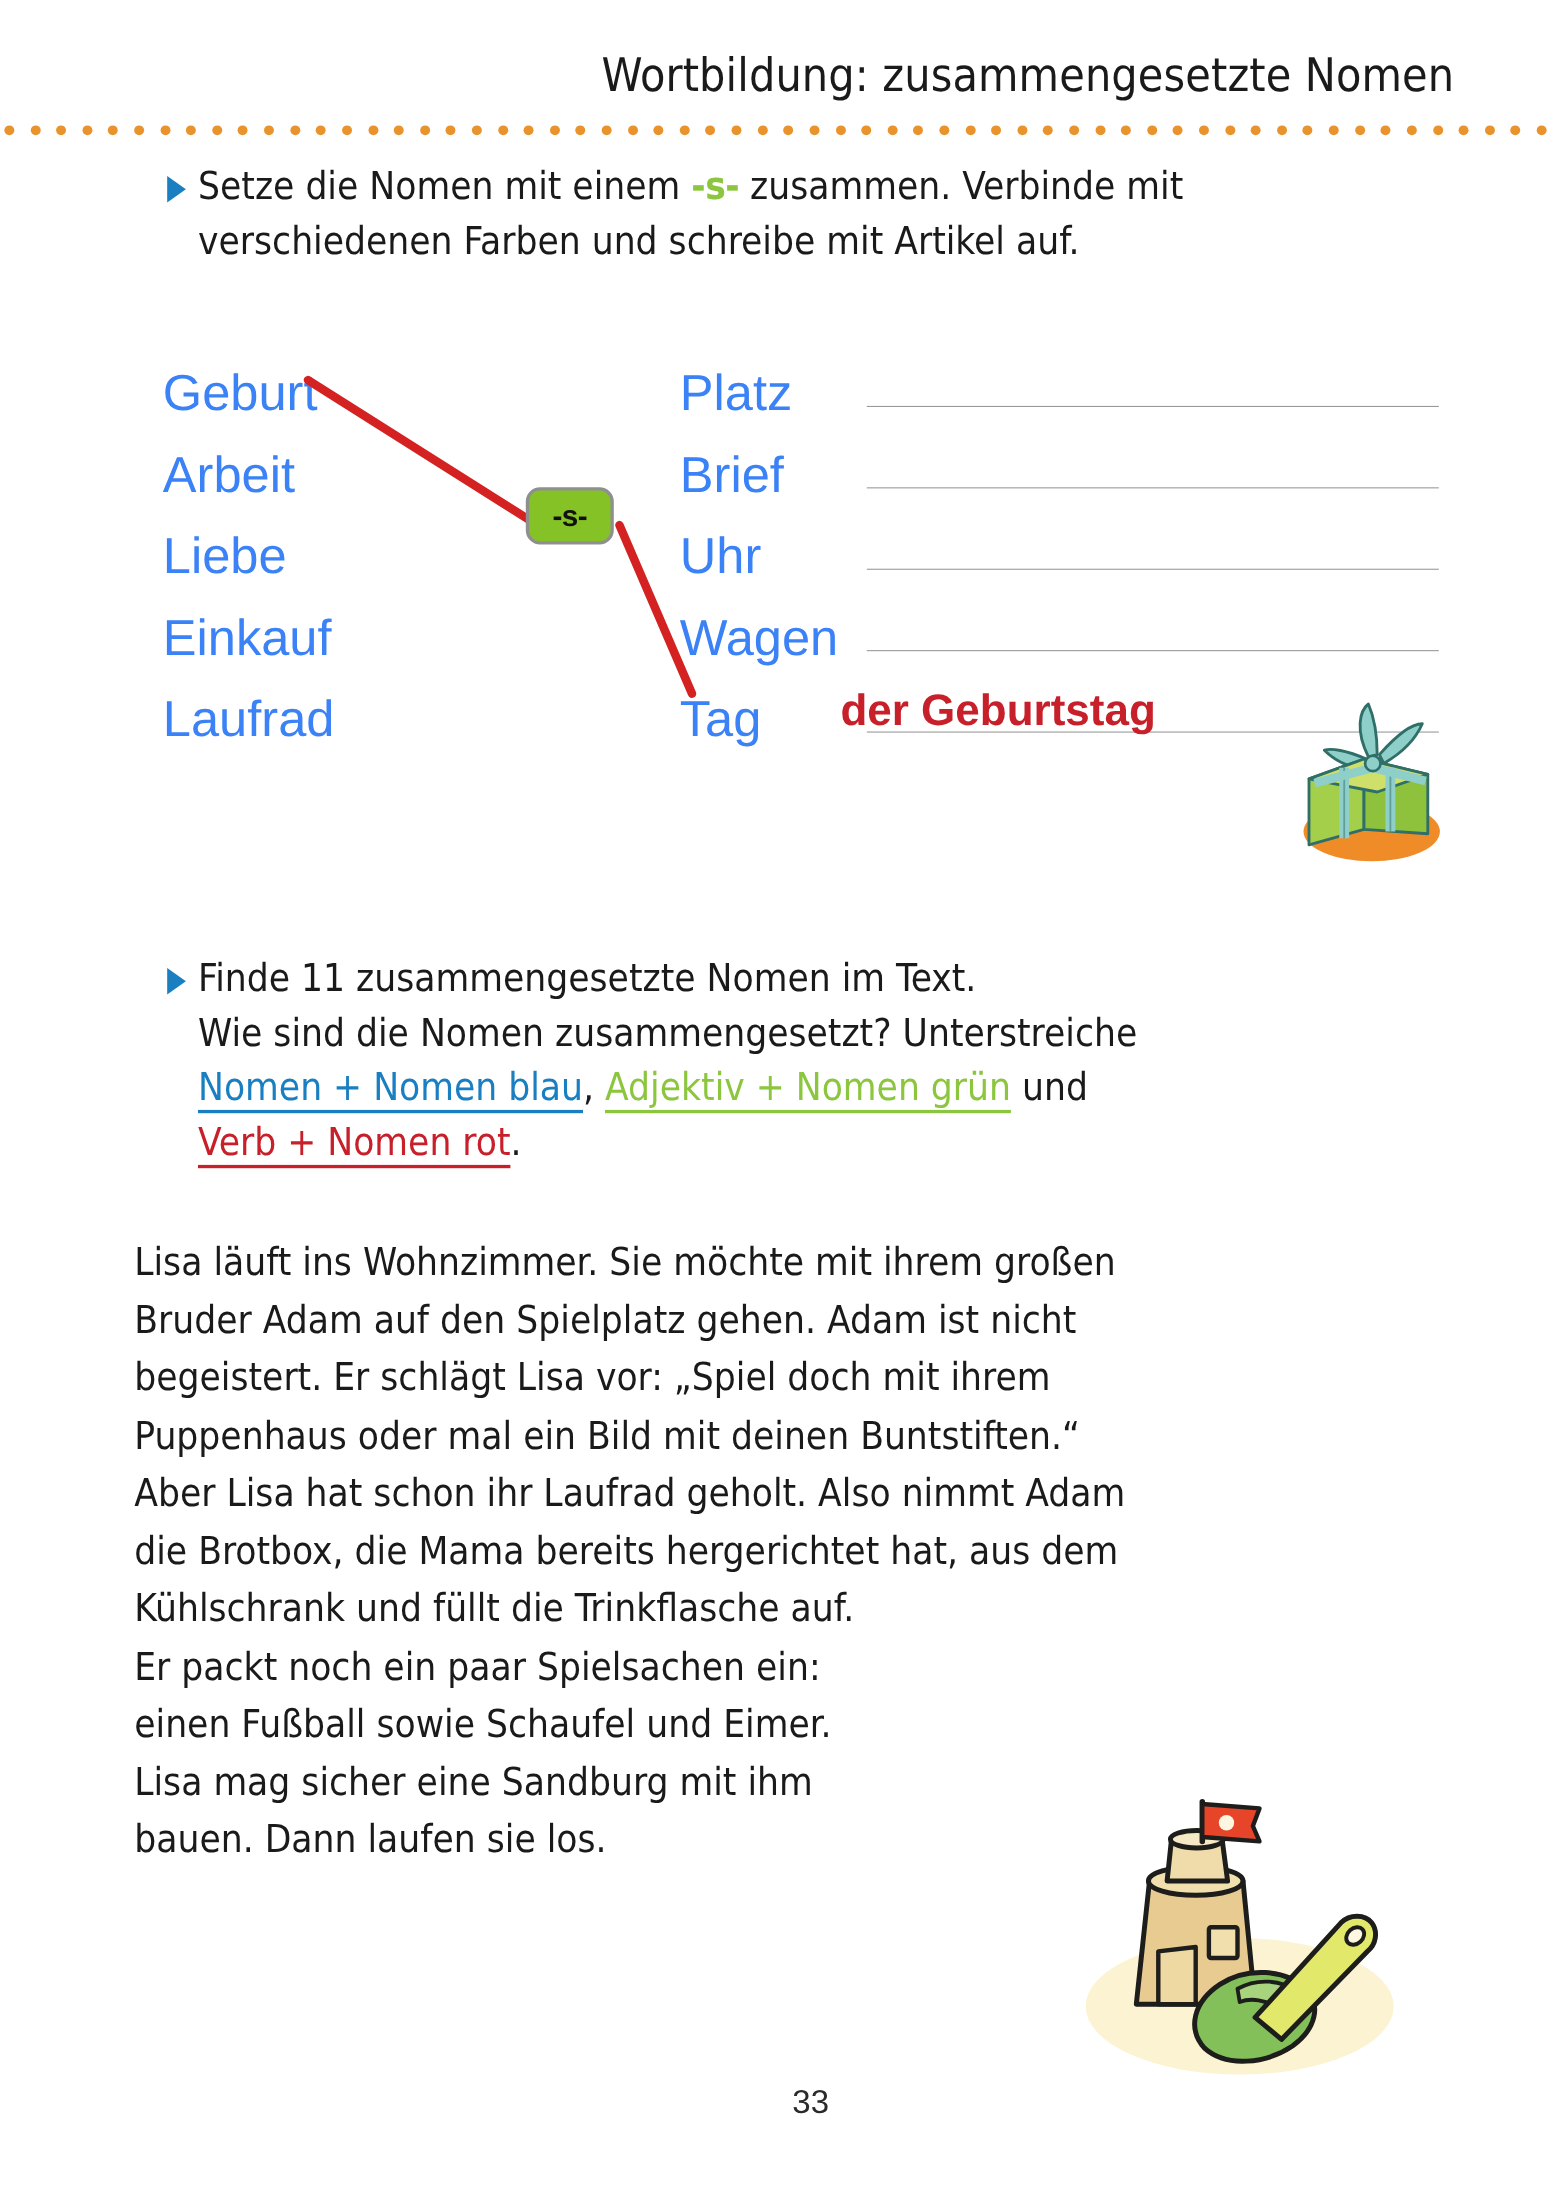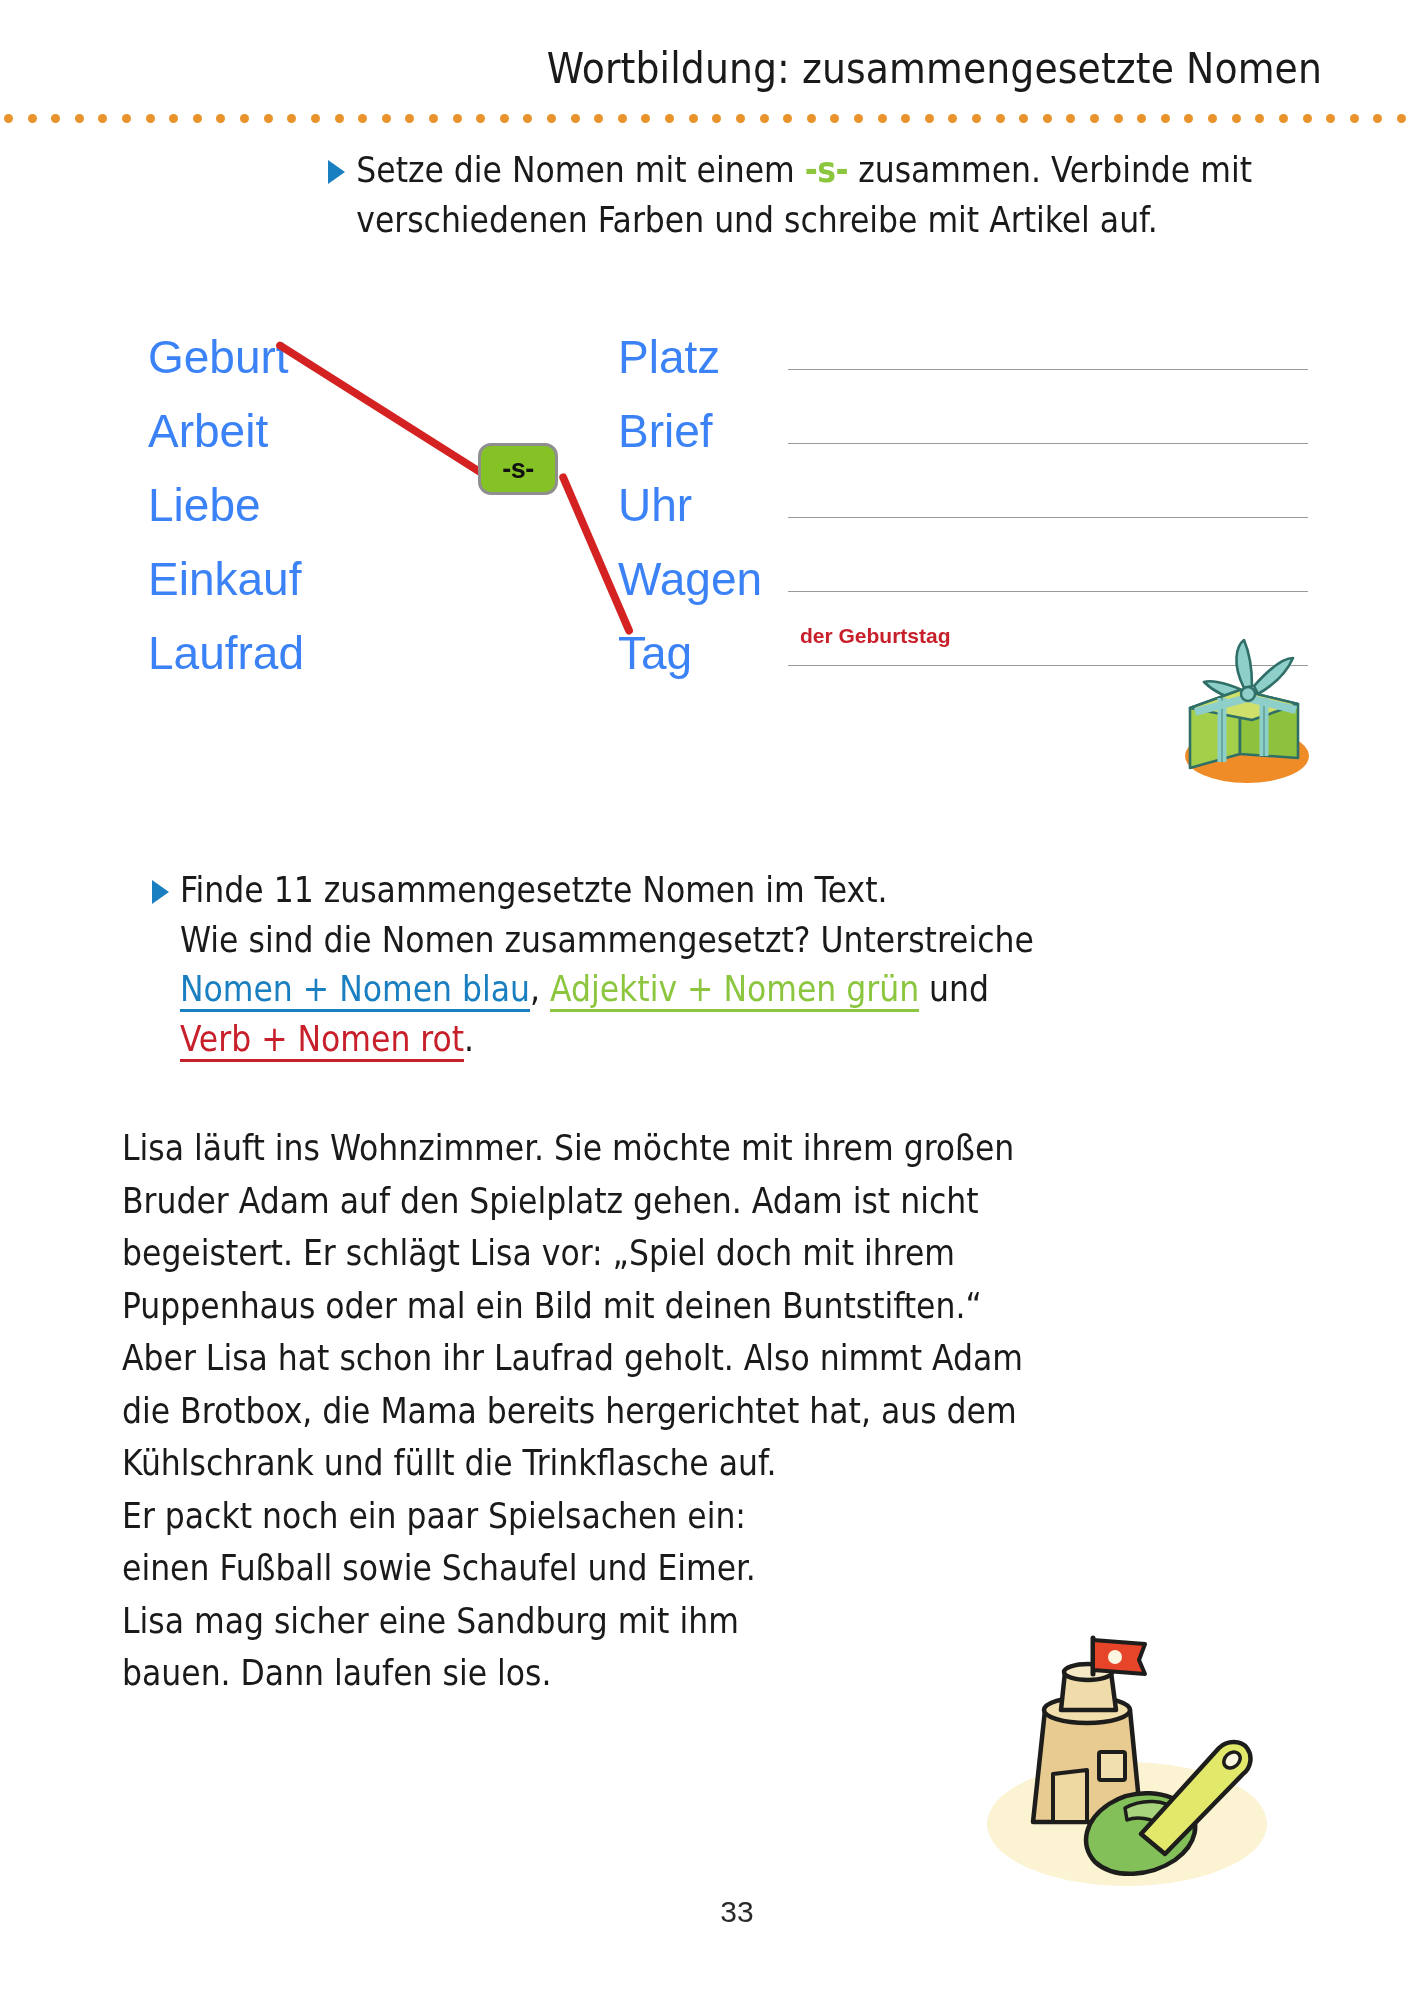--- a/index.html
+++ b/index.html
@@ -73,21 +73,21 @@
     font-size: 35px;
     line-height: 1.42;
     color: #1a1a1a;
   }
   .s-inline {
     color: #8cc63f;
     font-weight: bold;
     letter-spacing: -0.5px;
   }
 
-  #instruction-1 { top: 146px; left: 152px; width: 1100px; justify-content: flex-end; }
+  #instruction-1 { top: 146px; left: 152px; width: 1100px; }
   #instruction-2 { top: 866px; left: 152px; width: 1100px; }
 
   .legend-blue  { color: #1a7fc1; border-bottom: 3px solid #1a7fc1; }
   .legend-green { color: #8cc63f; border-bottom: 3px solid #8cc63f; }
   .legend-red   { color: #c8202a; border-bottom: 3px solid #c8202a; }
 
   
   #match-exercise {
     position: absolute;
     top: 330px;
@@ -113,24 +113,24 @@
   .word-right { left: 470px; text-align: right; }
   .answer-line {
     position: absolute;
     left: 640px;
     width: 520px;
     top: 39px;
     border-bottom: 1.5px solid #9a9a9a;
   }
   .answer-text {
     position: absolute;
-    left: 652px;
+    left: 616px;
     top: -2px;
     font-family: "Liberation Sans", "DejaVu Sans", sans-serif;
-    font-size: 21px;
+    font-size: 40px;
     font-weight: bold;
     color: #c8202a;
     white-space: nowrap;
   }
 
   #s-chip {
     position: absolute;
     left: 330px;
     top: 113px;
     width: 80px;

